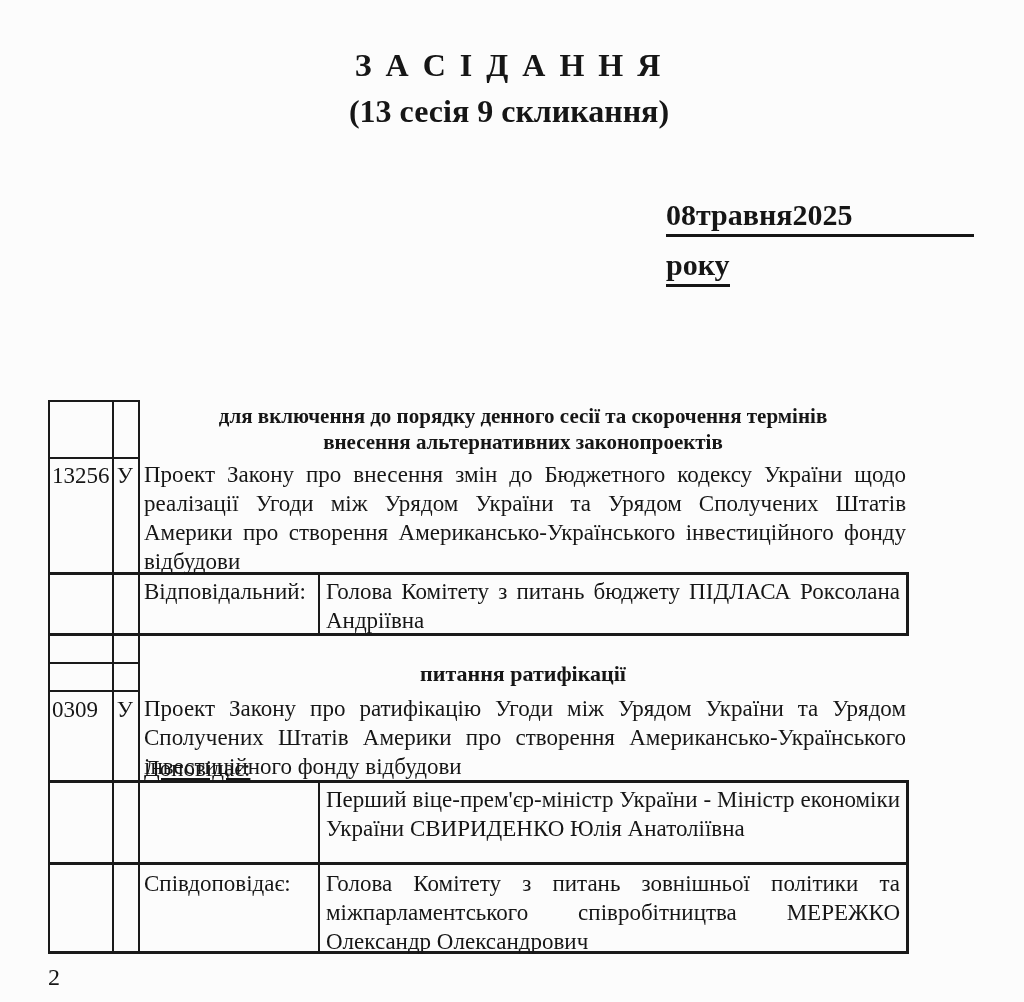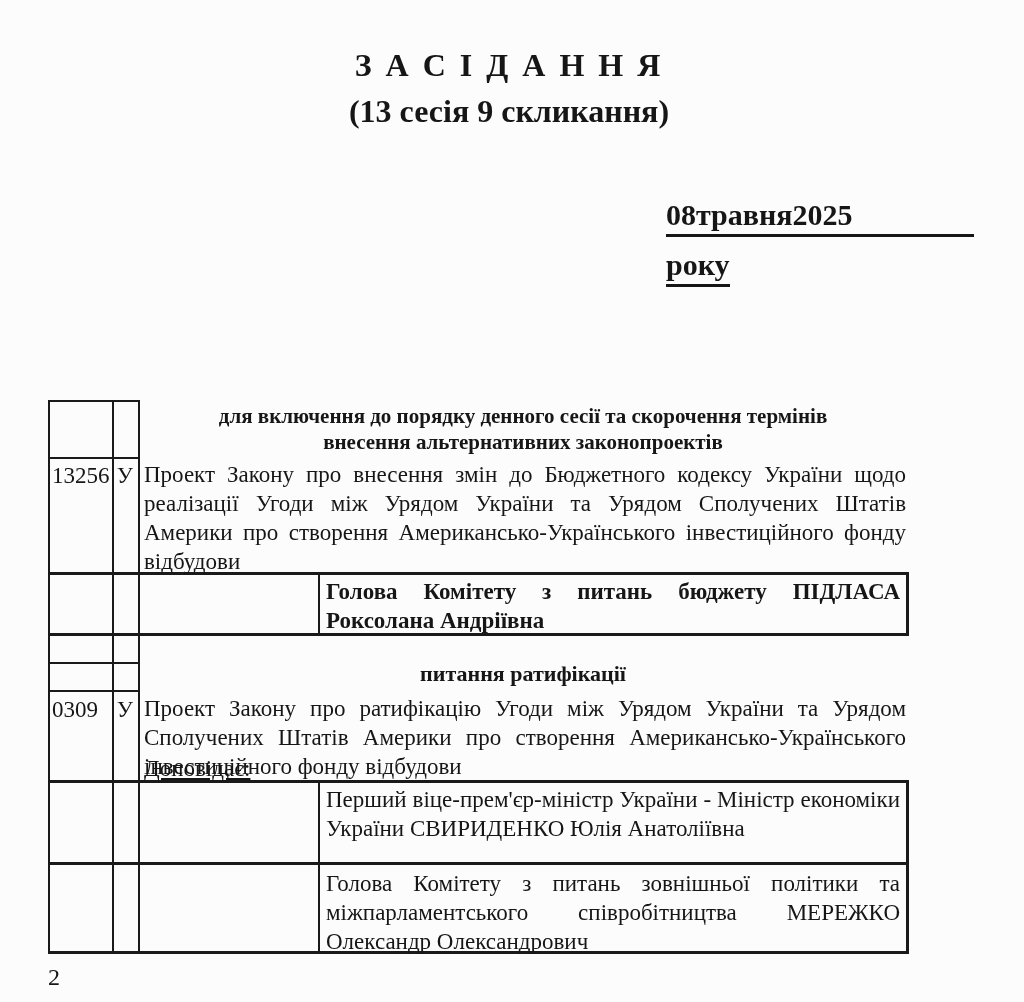--- a/index.html
+++ b/index.html
@@ -102,28 +102,30 @@
 
   <div class="sec-head" style="top:403px;">
     <div>для включення до порядку денного сесії та скорочення термінів</div>
     <div>внесення альтернативних законопроектів</div>
   </div>
 
   <div class="cell num" style="left:52px;  top:461px; width:58px;">13256</div>
   <div class="cell flag" style="left:113px; top:461px; width:24px;">У</div>
   <div class="cell bill" style="left:144px; top:460px; width:762px;">Проект Закону про внесення змін до Бюджетного кодексу України щодо реалізації Угоди між Урядом України та Урядом Сполучених Штатів Америки про створення Американсько-Українського інвестиційного фонду відбудови</div>
 
-  <div class="cell val" style="left:326px; top:577px; width:574px;font-weight:bold;">Голова Комітету з питань бюджету ПІДЛАСА Роксолана Андріївна</div>
+  <div class="cell" style="left:144px; top:577px; width:172px;">Відповідальний:</div>
+  <div class="cell val" style="left:326px; top:577px; width:574px;">Голова Комітету з питань бюджету ПІДЛАСА Роксолана Андріївна</div>
 
   <div class="sec-head" style="top:661px; font-size:22px;">питання ратифікації</div>
 
   <div class="cell num" style="left:52px;  top:695px; width:58px;">0309</div>
   <div class="cell flag" style="left:113px; top:695px; width:24px;">У</div>
   <div class="cell bill" style="left:144px; top:694px; width:762px;">Проект Закону про ратифікацію Угоди між Урядом України та Урядом Сполучених Штатів Америки про створення Американсько-Українського інвестиційного фонду відбудови</div>
 
   <div class="cell" style="left:144px; top:754px; width:172px;text-decoration:underline;">Доповідає:</div>
   <div class="cell val" style="left:326px; top:785px; width:574px;">Перший віце-прем'єр-міністр України - Міністр економіки України СВИРИДЕНКО Юлія Анатоліївна</div>
 
+  <div class="cell" style="left:144px; top:869px; width:172px;">Співдоповідає:</div>
   <div class="cell val" style="left:326px; top:869px; width:574px;">Голова Комітету з питань зовнішньої політики та міжпарламентського співробітництва МЕРЕЖКО Олександр Олександрович</div>
 
   <div class="page-number">2</div>
 
 </div>
 
 </body></html>

